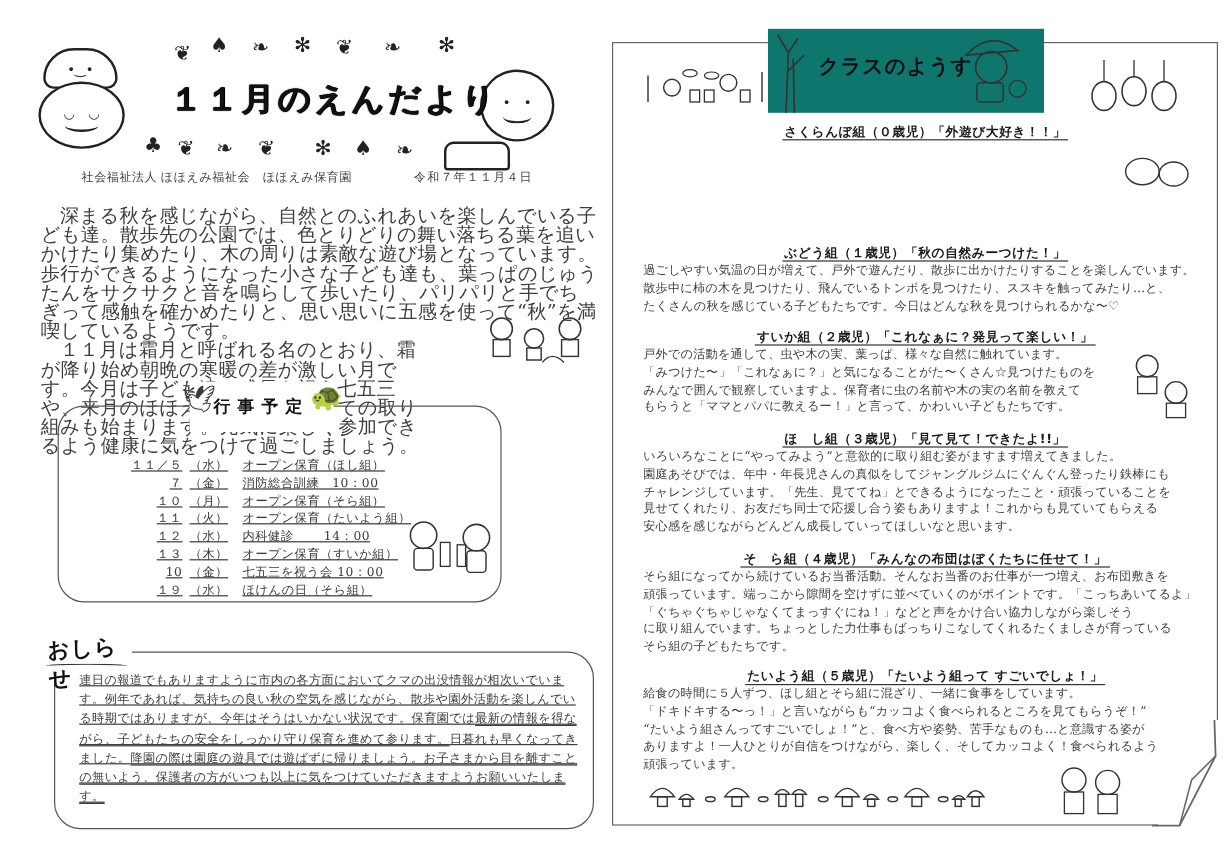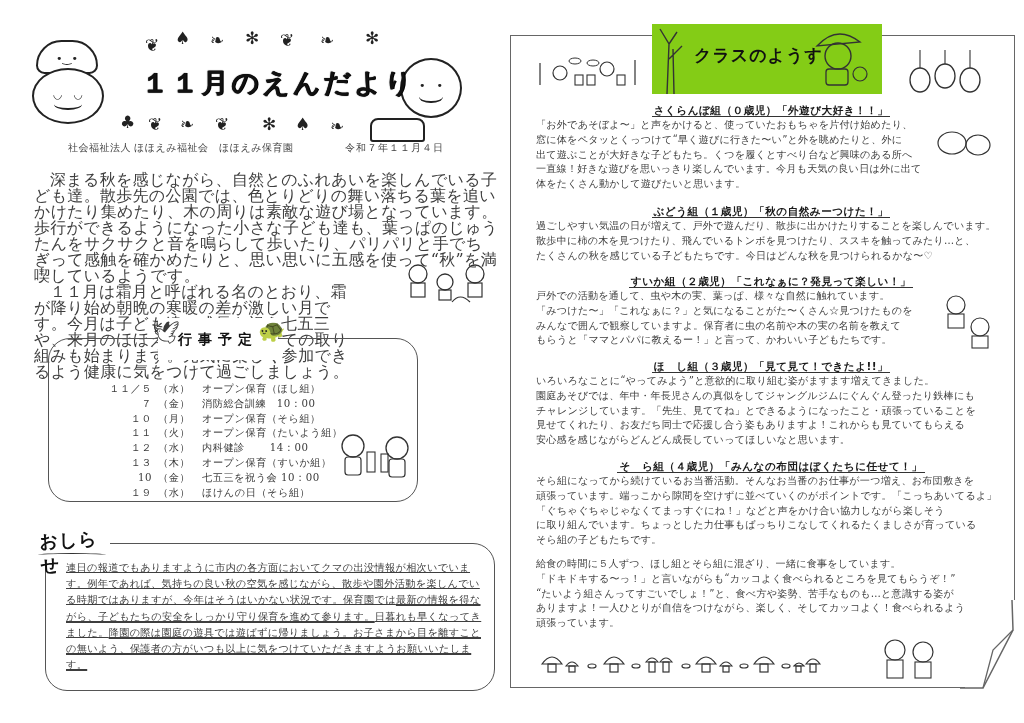--- a/index.html
+++ b/index.html
@@ -48,21 +48,21 @@
     text-align: center;
   }
   .schedule-header .htitle {
     font-family: "DejaVu Sans", sans-serif; font-weight: bold; font-size: 14px; color: #111;
     letter-spacing: 6px; line-height: 42px; margin-top: 28px;
   }
   .schedule-header .deco-l { position: absolute; left: -6px; top: 2px; font-size: 22px; }
   .schedule-header .deco-r { position: absolute; right: -8px; top: 0px; font-size: 22px; }
   .schedule-list {
     position: absolute; left: 96px; top: 382px; font-size: 10.2px; line-height: 14.8px;
-    color: #3a3a3a; letter-spacing: 0.5px;
+    color: #3a3a3a; letter-spacing: 0.5px; text-decoration: underline;
   }
   .sched-row { display: flex; white-space: pre; }
   .sched-date { width: 56px; text-align: right; }
   .sched-dow { width: 40px; text-align: left; padding-left: 6px; }
   .sched-event { padding-left: 10px; }
   .sched-kids { position: absolute; left: 335px; top: 432px; width: 85px; height: 55px; }
 
   
   .notice-box {
     position: absolute; left: 45px; top: 543px; width: 450px; height: 148px;
@@ -85,21 +85,21 @@
   
   .right-page { position: absolute; left: 510px; top: 0; width: 514px; height: 723px; }
   .class-box {
     position: absolute; left: 0px; top: 35px; width: 505px; height: 653px;
     border: 1.5px solid #666;
   }
   .page-curl {
     position: absolute; left: 455px; top: 600px; width: 52px; height: 90px;
   }
   .class-header {
-    position: absolute; left: 142px; top: 24px; width: 230px; height: 70px; background: #84cc16; text-align: center;
+    position: absolute; left: 130px; top: 24px; width: 230px; height: 70px; background: #0f766e; text-align: center;
   }
   .class-header .ctitle {
     position: absolute; left: 42px; top: 20px; font-family: "DejaVu Sans", sans-serif;
     font-weight: bold; font-size: 17px; color: #111; letter-spacing: 1px;
   }
   .tree { position: absolute; left: 0; top: 0; width: 40px; height: 70px; }
   .runner { position: absolute; left: 150px; top: 0px; width: 70px; height: 70px; }
   .top-deco-l { position: absolute; left: 25px; top: 55px; width: 110px; height: 35px; }
   .top-deco-r { position: absolute; left: 395px; top: 50px; width: 80px; height: 45px; }
 
@@ -277,25 +277,20 @@
   </svg>
   <svg class="top-deco-r" viewBox="0 0 80 45">
     <path d="M15 0 L15 18 M40 0 L40 14 M65 0 L65 18" stroke="#333" stroke-width="1.1"></path>
     <ellipse cx="15" cy="30" rx="10" ry="12" fill="none" stroke="#333" stroke-width="1.3"></ellipse>
     <ellipse cx="40" cy="26" rx="10" ry="12" fill="none" stroke="#333" stroke-width="1.3"></ellipse>
     <ellipse cx="65" cy="30" rx="10" ry="12" fill="none" stroke="#333" stroke-width="1.3"></ellipse>
   </svg>
 
   <div class="section" style="top:103px;">
     <div class="sec-title"><span>さくらんぼ組（０歳児）「外遊び大好き！！」</span></div>
-    <div class="sec-body">「お外であそぼよ〜」と声をかけると、使っていたおもちゃを片付け始めたり、
-窓に体をペタッとくっつけて“早く遊びに行きた〜い”と外を眺めたりと、外に
-出て遊ぶことが大好きな子どもたち。くつを履くとすべり台など興味のある所へ
-一直線！好きな遊びを思いっきり楽しんでいます。今月も天気の良い日は外に出て
-体をたくさん動かして遊びたいと思います。</div>
   </div>
   <svg class="sec-illust" style="left:422px;top:125px;width:65px;height:35px;" viewBox="0 0 65 35">
     <ellipse cx="20" cy="18" rx="14" ry="11" fill="none" stroke="#333" stroke-width="1.2"></ellipse>
     <ellipse cx="46" cy="20" rx="12" ry="10" fill="none" stroke="#333" stroke-width="1.2"></ellipse>
   </svg>
 
   <div class="section" style="top:204px;">
     <div class="sec-title"><span>ぶどう組（１歳児）「秋の自然みーつけた！」</span></div>
     <div class="sec-body">過ごしやすい気温の日が増えて、戸外で遊んだり、散歩に出かけたりすることを楽しんでいます。
 散歩中に柿の木を見つけたり、飛んでいるトンボを見つけたり、ススキを触ってみたり…と、
@@ -328,20 +323,21 @@
   <div class="section" style="top:459px;">
     <div class="sec-title"><span>そ　ら組（４歳児）「みんなの布団はぼくたちに任せて！」</span></div>
     <div class="sec-body">そら組になってから続けているお当番活動。そんなお当番のお仕事が一つ増え、お布団敷きを
 頑張っています。端っこから隙間を空けずに並べていくのがポイントです。「こっちあいてるよ」
 「ぐちゃぐちゃじゃなくてまっすぐにね！」などと声をかけ合い協力しながら楽しそう
 に取り組んでいます。ちょっとした力仕事もばっちりこなしてくれるたくましさが育っている
 そら組の子どもたちです。</div>
   </div>
 
   <div class="section" style="top:557px;">
+    <div class="sec-title"><span>たいよう組（５歳児）「たいよう組って すごいでしょ！」</span></div>
     <div class="sec-body">給食の時間に５人ずつ、ほし組とそら組に混ざり、一緒に食事をしています。
 「ドキドキする〜っ！」と言いながらも“カッコよく食べられるところを見てもらうぞ！”
 “たいよう組さんってすごいでしょ！”と、食べ方や姿勢、苦手なものも…と意識する姿が
 ありますよ！一人ひとりが自信をつけながら、楽しく、そしてカッコよく！食べられるよう
 頑張っています。</div>
   </div>
 
   <svg class="mushroom-row" viewBox="0 0 280 28">
     <g fill="none" stroke="#333" stroke-width="1.2">
       <path d="M2 14 Q12 0 22 14 Z"></path>

